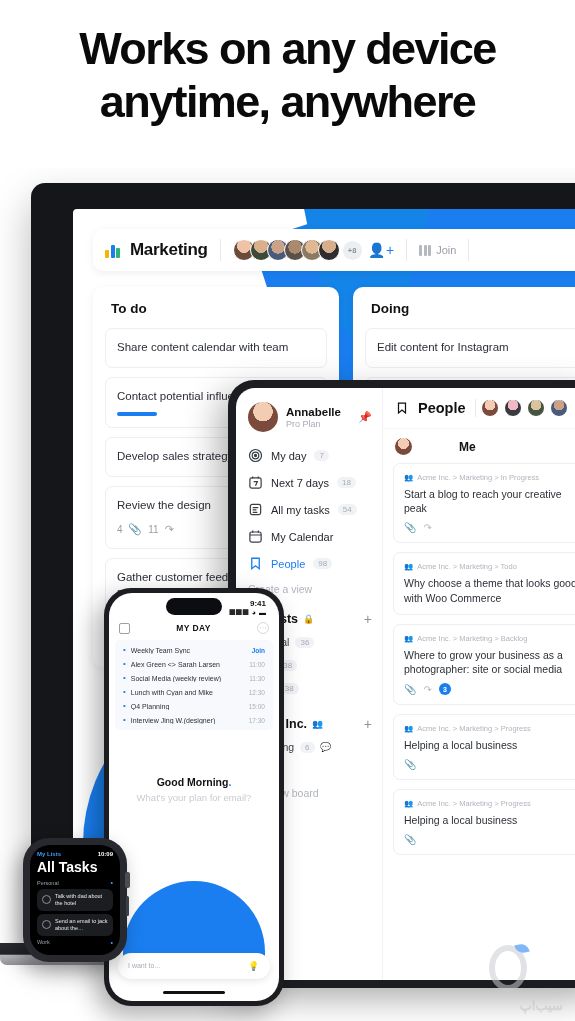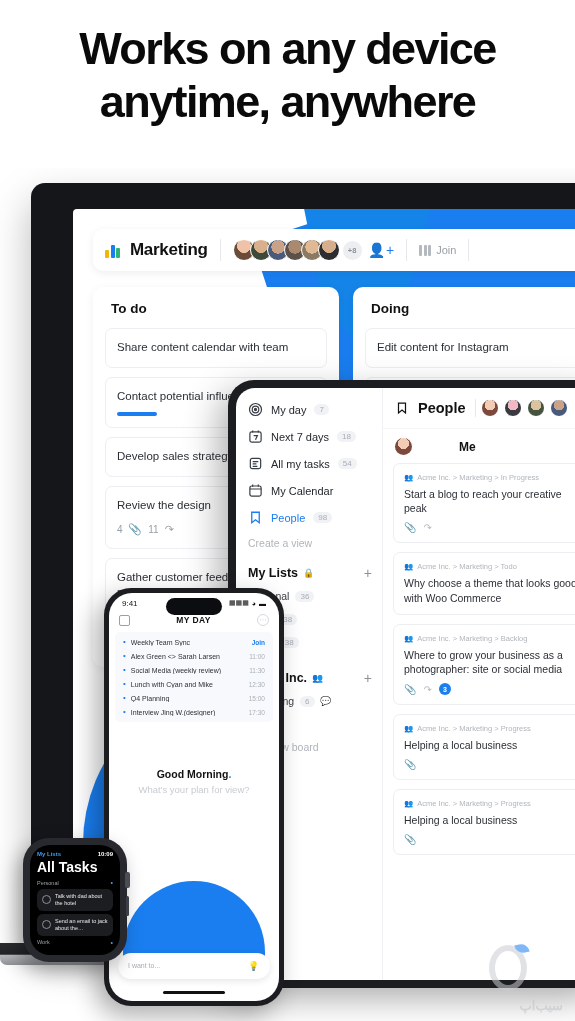--- a/index.html
+++ b/index.html
@@ -189,21 +189,21 @@
   .p-count { background:#1a7ef0;color:#fff;font-size:7px;font-weight:bold;border-radius:50%;width:12px;height:12px;display:flex;align-items:center;justify-content:center; }
 
   
   .phone {
     position: absolute; left: 104px; top: 420px;
     width: 180px; height: 418px;
     background: #1c1d21; border-radius: 27px; padding: 5px;
     box-shadow: -8px 10px 26px rgba(0,0,0,.32);
   }
   .phone-screen { width:100%;height:100%;background:#fff;border-radius:23px;overflow:hidden;position:relative; }
-  .ph-status { display:flex;align-items:flex-start;justify-content:space-between;padding:6px 13px 2px;font-size:8px;font-weight:normal;color:#111; }
+  .ph-status { display:flex;align-items:flex-end;justify-content:space-between;padding:6px 13px 2px;font-size:8px;font-weight:bold;color:#111;flex-direction:column; }
   .ph-notch { position:absolute;left:50%;transform:translateX(-50%);top:5px;width:56px;height:17px;background:#0c0d10;border-radius:10px; }
   .ph-sig { display:flex;align-items:center;gap:3px;font-size:7px; }
   .ph-head { display:flex;align-items:center;padding:4px 10px 6px; }
   .ph-sq { width:11px;height:11px;border:1.2px solid #9aa0a8;border-radius:2px; }
   .ph-t { flex:1;text-align:center;font-size:8.5px;font-weight:bold;color:#111;letter-spacing:.4px; }
   .ph-dots { width:12px;height:12px;border:1px solid #d5d8dd;border-radius:50%;color:#a8adb5;font-size:7px;text-align:center;line-height:10px; }
   .ph-list { background:#f7f9fc; margin:0 6px; border-radius:5px; padding:3px 0; }
   .ph-row { display:flex;align-items:center;gap:5px;padding:3px 8px;font-size:7px;color:#2b2f36; }
   .ph-bullet { color:#1a7ef0;font-size:8px;line-height:1; }
   .ph-row .t { flex:1; white-space:nowrap;overflow:hidden; }
@@ -339,20 +339,28 @@
       </div>
     </div>
   </div>
   <div class="laptop-base"></div>
   <div class="laptop-notch"></div>
 
   <div class="tablet">
     <div class="tablet-screen">
 
       <div class="tab-side">
+        <div class="tab-user">
+          <div class="tab-av" style="background:radial-gradient(circle at 50% 32%,#f2cdb4 38%,#7b4a3c 39%)"></div>
+          <div>
+            <div class="tab-uname">Annabelle</div>
+            <div class="tab-plan">Pro Plan</div>
+          </div>
+          <div class="pin">📌</div>
+        </div>
 
         <div class="nav-item">
           <svg class="nav-ic" viewBox="0 0 16 16" fill="none" stroke="currentColor" stroke-width="1.3">
             <circle cx="8" cy="8" r="6.4"></circle>
               <circle cx="8" cy="8" r="3.5"></circle>
               <circle cx="8" cy="8" r="1.1" fill="currentColor"></circle>
           </svg>
           <span class="nav-lbl">My day</span>
           <span class="nav-badge">7</span>
         </div>
@@ -553,21 +561,21 @@
           <span class="ph-bullet">•</span>
           <span class="t">Interview Jing W.(designer)</span>
           <span class="r">17:30</span>
         </div>
       </div>
 
       <div class="ph-greet">
         <div class="ph-g1">
           <span>Good Morning</span><span class="dot">.</span>
         </div>
-        <div class="ph-g2">What's your plan for view?</div>
+        <div class="ph-g2">What's your plan for email?</div>
       </div>
 
       <div class="ph-dome"></div>
 
       <div class="ph-input">
         <span class="ph">I want to...</span>
         <span class="ph-bulb">💡</span>
       </div>
       <div class="ph-bar"></div>
     </div>

